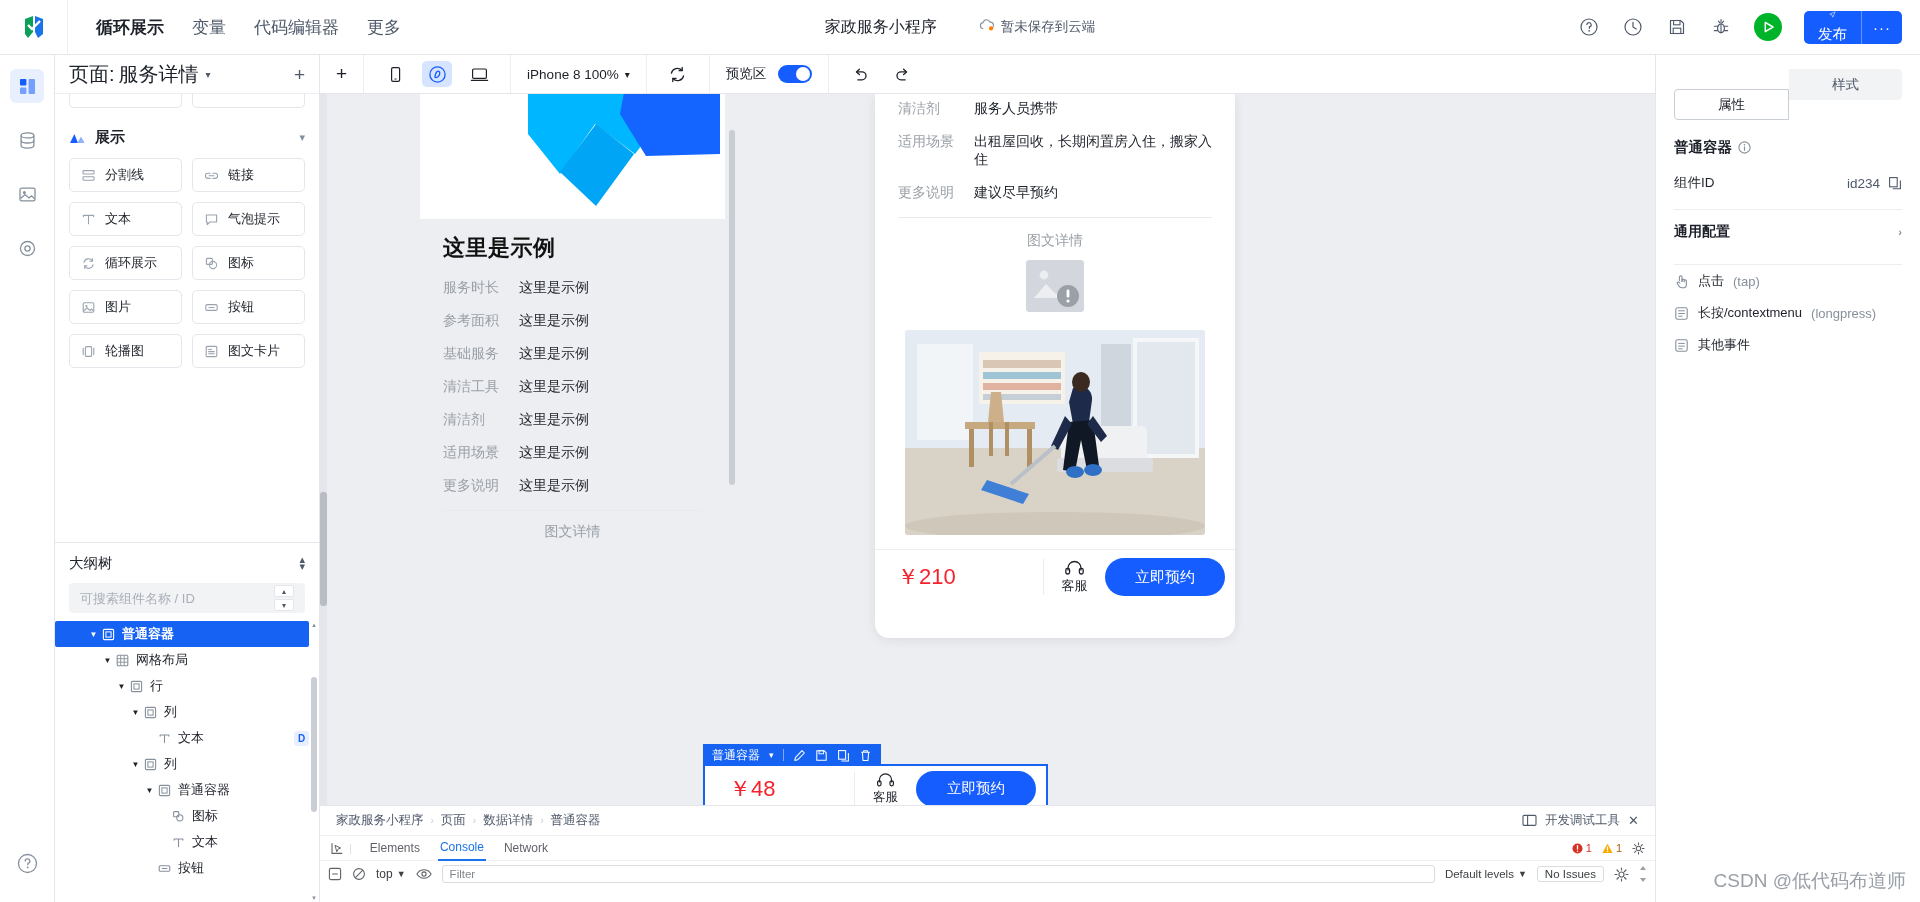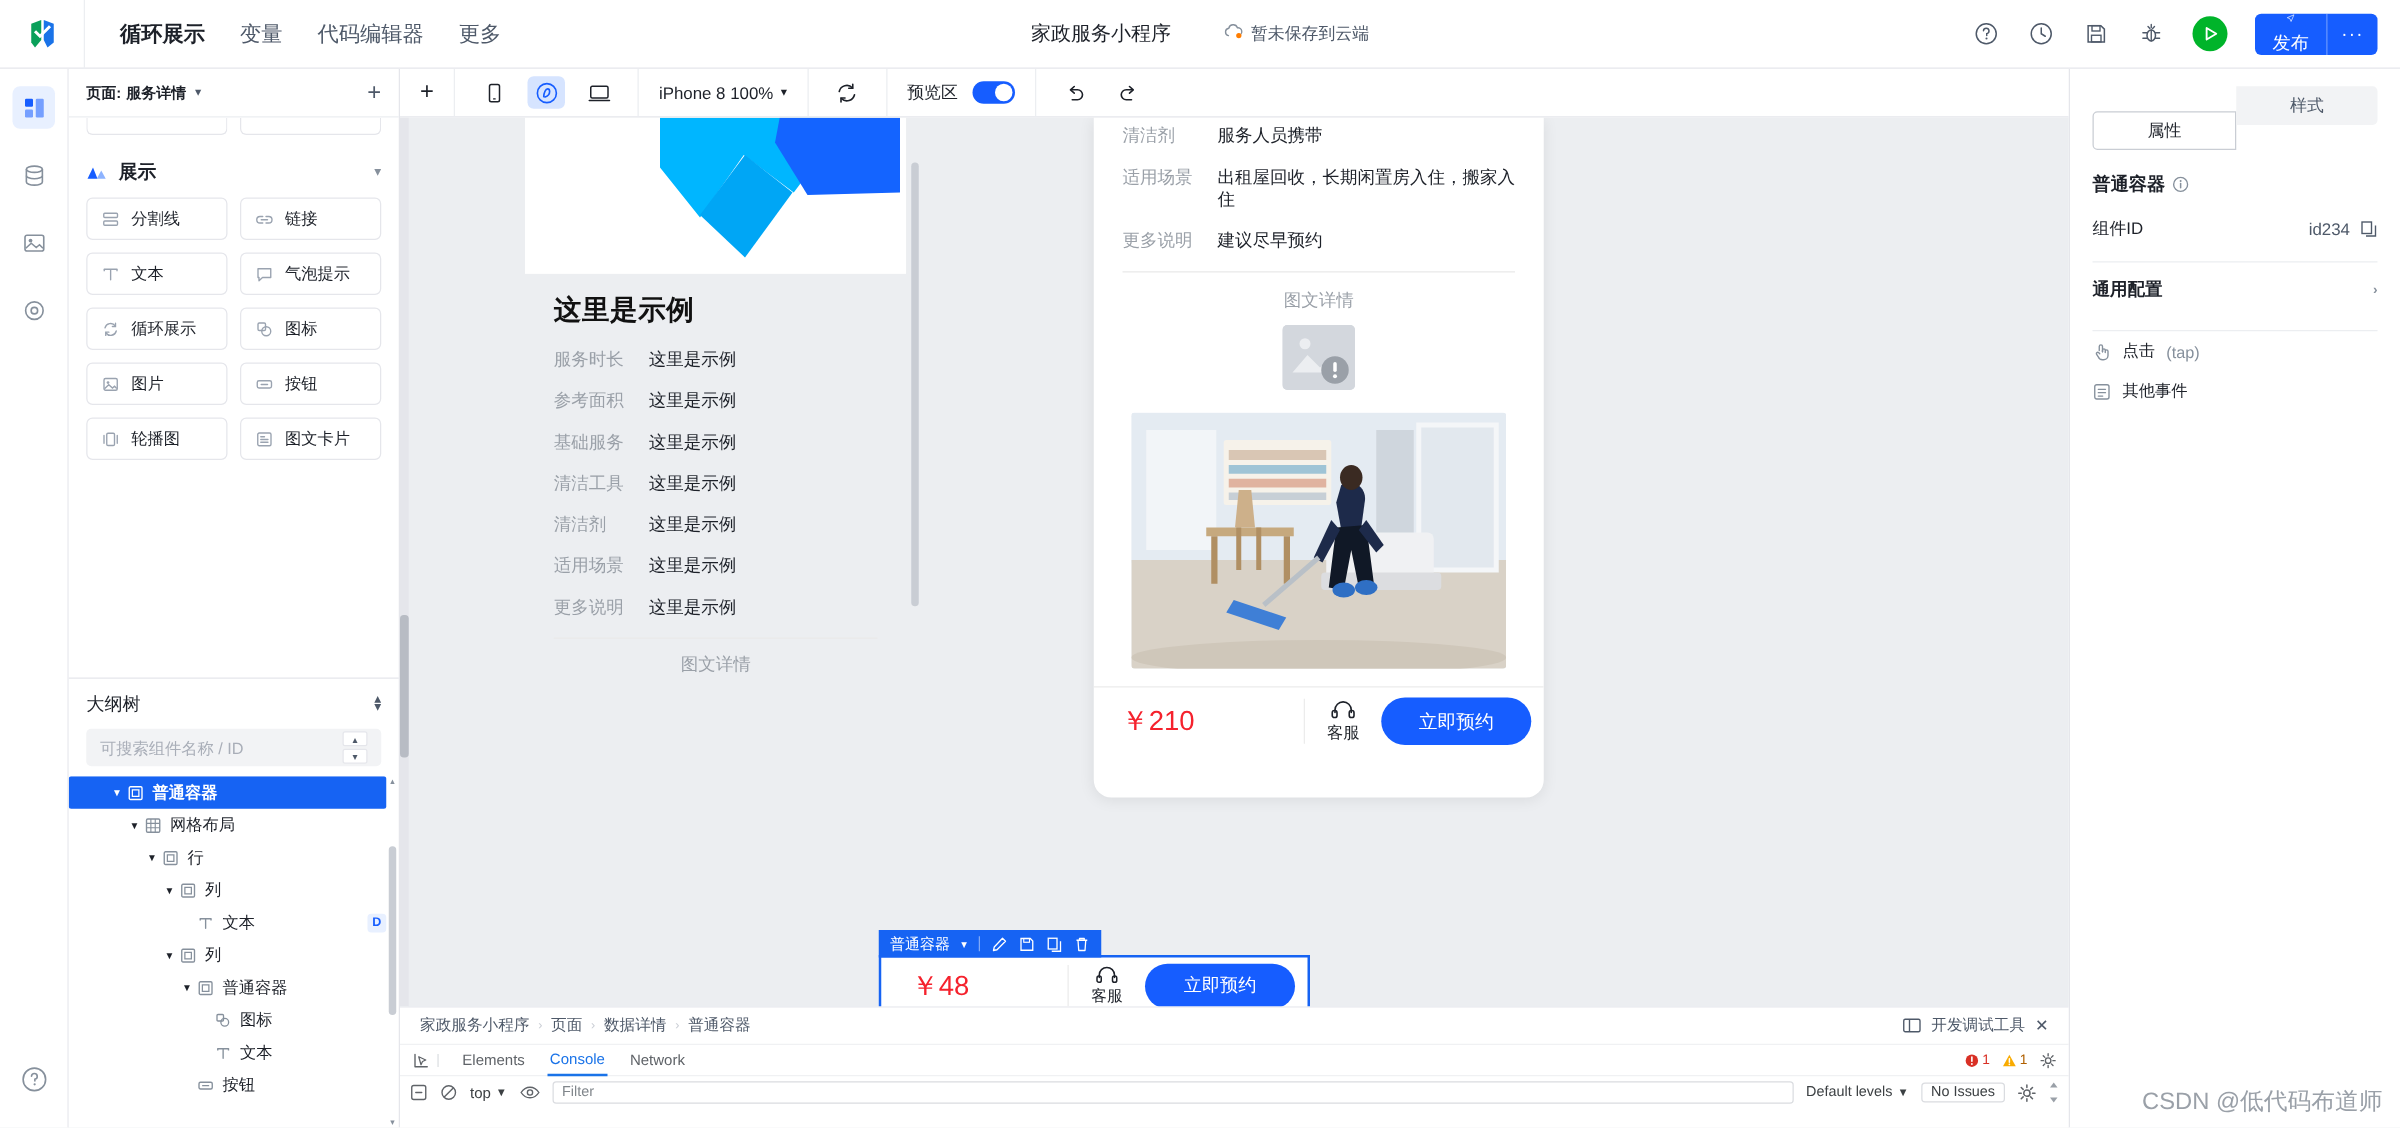--- a/index.html
+++ b/index.html
@@ -47,21 +47,21 @@
   .rail-btn { width:34px; height:34px; border-radius:6px; display:flex; align-items:center;
               justify-content:center; color:#86909c; cursor:pointer; }
   .rail-btn.active { background:#e8f0ff; color:#165dff; }
   .rail-help { margin-top:auto; margin-bottom:22px; color:#86909c; }
 
   
   .leftpanel { width:265px; flex:0 0 265px; background:#fff; border-right:1px solid #e5e6eb;
                display:flex; flex-direction:column; min-height:0; }
   .page-row { height:39px; flex:0 0 39px; display:flex; align-items:center; padding:0 14px;
               border-bottom:1px solid #eceef1; }
-  .page-label { font-size:12px; color:#1d2129;font-weight:bold; }
+  .page-label { font-size:20px; color:#1d2129; }
   .page-caret { margin-left:7px; color:#4e5969; font-size:10px; }
   .page-plus { margin-left:auto; font-size:19px; color:#4e5969; cursor:pointer; line-height:1; }
   .search-row { height:40px; flex:0 0 40px; display:flex; align-items:center; gap:9px;
                 padding:0 14px; border-bottom:1px solid #eceef1; }
   .search-row input { border:0; outline:0; flex:1; font-size:13.5px; color:#1d2129;
                       font-family:inherit; background:transparent; }
   .search-row input::placeholder { color:#a9aeb8; }
   .comp-scroll { flex:1; overflow:hidden; padding:0 14px; position:relative; }
   .cut-row { display:grid; grid-template-columns:1fr 1fr; gap:10px; margin-bottom:12px; }
   .cut-card { height:14px; border:1px solid #e5e6eb; border-radius:5px;
@@ -983,20 +983,30 @@
               <path d="M8 7.4V6.2a1.1 1.1 0 0 1 2.2 0v1.6M10.2 8V7a1.1 1.1 0 0 1 2.2 0v3.4c0 2-1.6 3.4-3.6 3.4H8c-1.8 0-3-1.2-3.4-2.4L3.2 9.4a1.1 1.1 0 0 1 1.7-1.3l.9.9" stroke="#86909c" stroke-width="1.1" fill="none" stroke-linecap="round"></path>
             </svg>
         </span>
         <span>点击</span>
         <span class="ev-sub">(tap)</span>
       </div>
       <div class="ev-row">
         <span class="evic">
           <svg width="15" height="15" viewBox="0 0 15 15">
               <rect x="1.8" y="1.8" width="11.4" height="11.4" rx="1.6" stroke="#86909c" stroke-width="1.1" fill="none"></rect>
+              <path d="M4.6 4.8h5.8M4.6 7.5h5.8M4.6 10.2h3.6" stroke="#86909c" stroke-width="1" stroke-linecap="round"></path>
+            </svg>
+        </span>
+        <span>长按/contextmenu</span>
+        <span class="ev-sub">(longpress)</span>
+      </div>
+      <div class="ev-row">
+        <span class="evic">
+          <svg width="15" height="15" viewBox="0 0 15 15">
+              <rect x="1.8" y="1.8" width="11.4" height="11.4" rx="1.6" stroke="#86909c" stroke-width="1.1" fill="none"></rect>
               <path d="M4.6 5.4h5.8M4.6 8.1h5.8M4.6 10.8h3.6" stroke="#86909c" stroke-width="1" stroke-linecap="round"></path>
             </svg>
         </span>
         <span>其他事件</span>
       </div>
     </div>
   </div>
 
   <div class="wm">CSDN @低代码布道师</div>
 </div>

